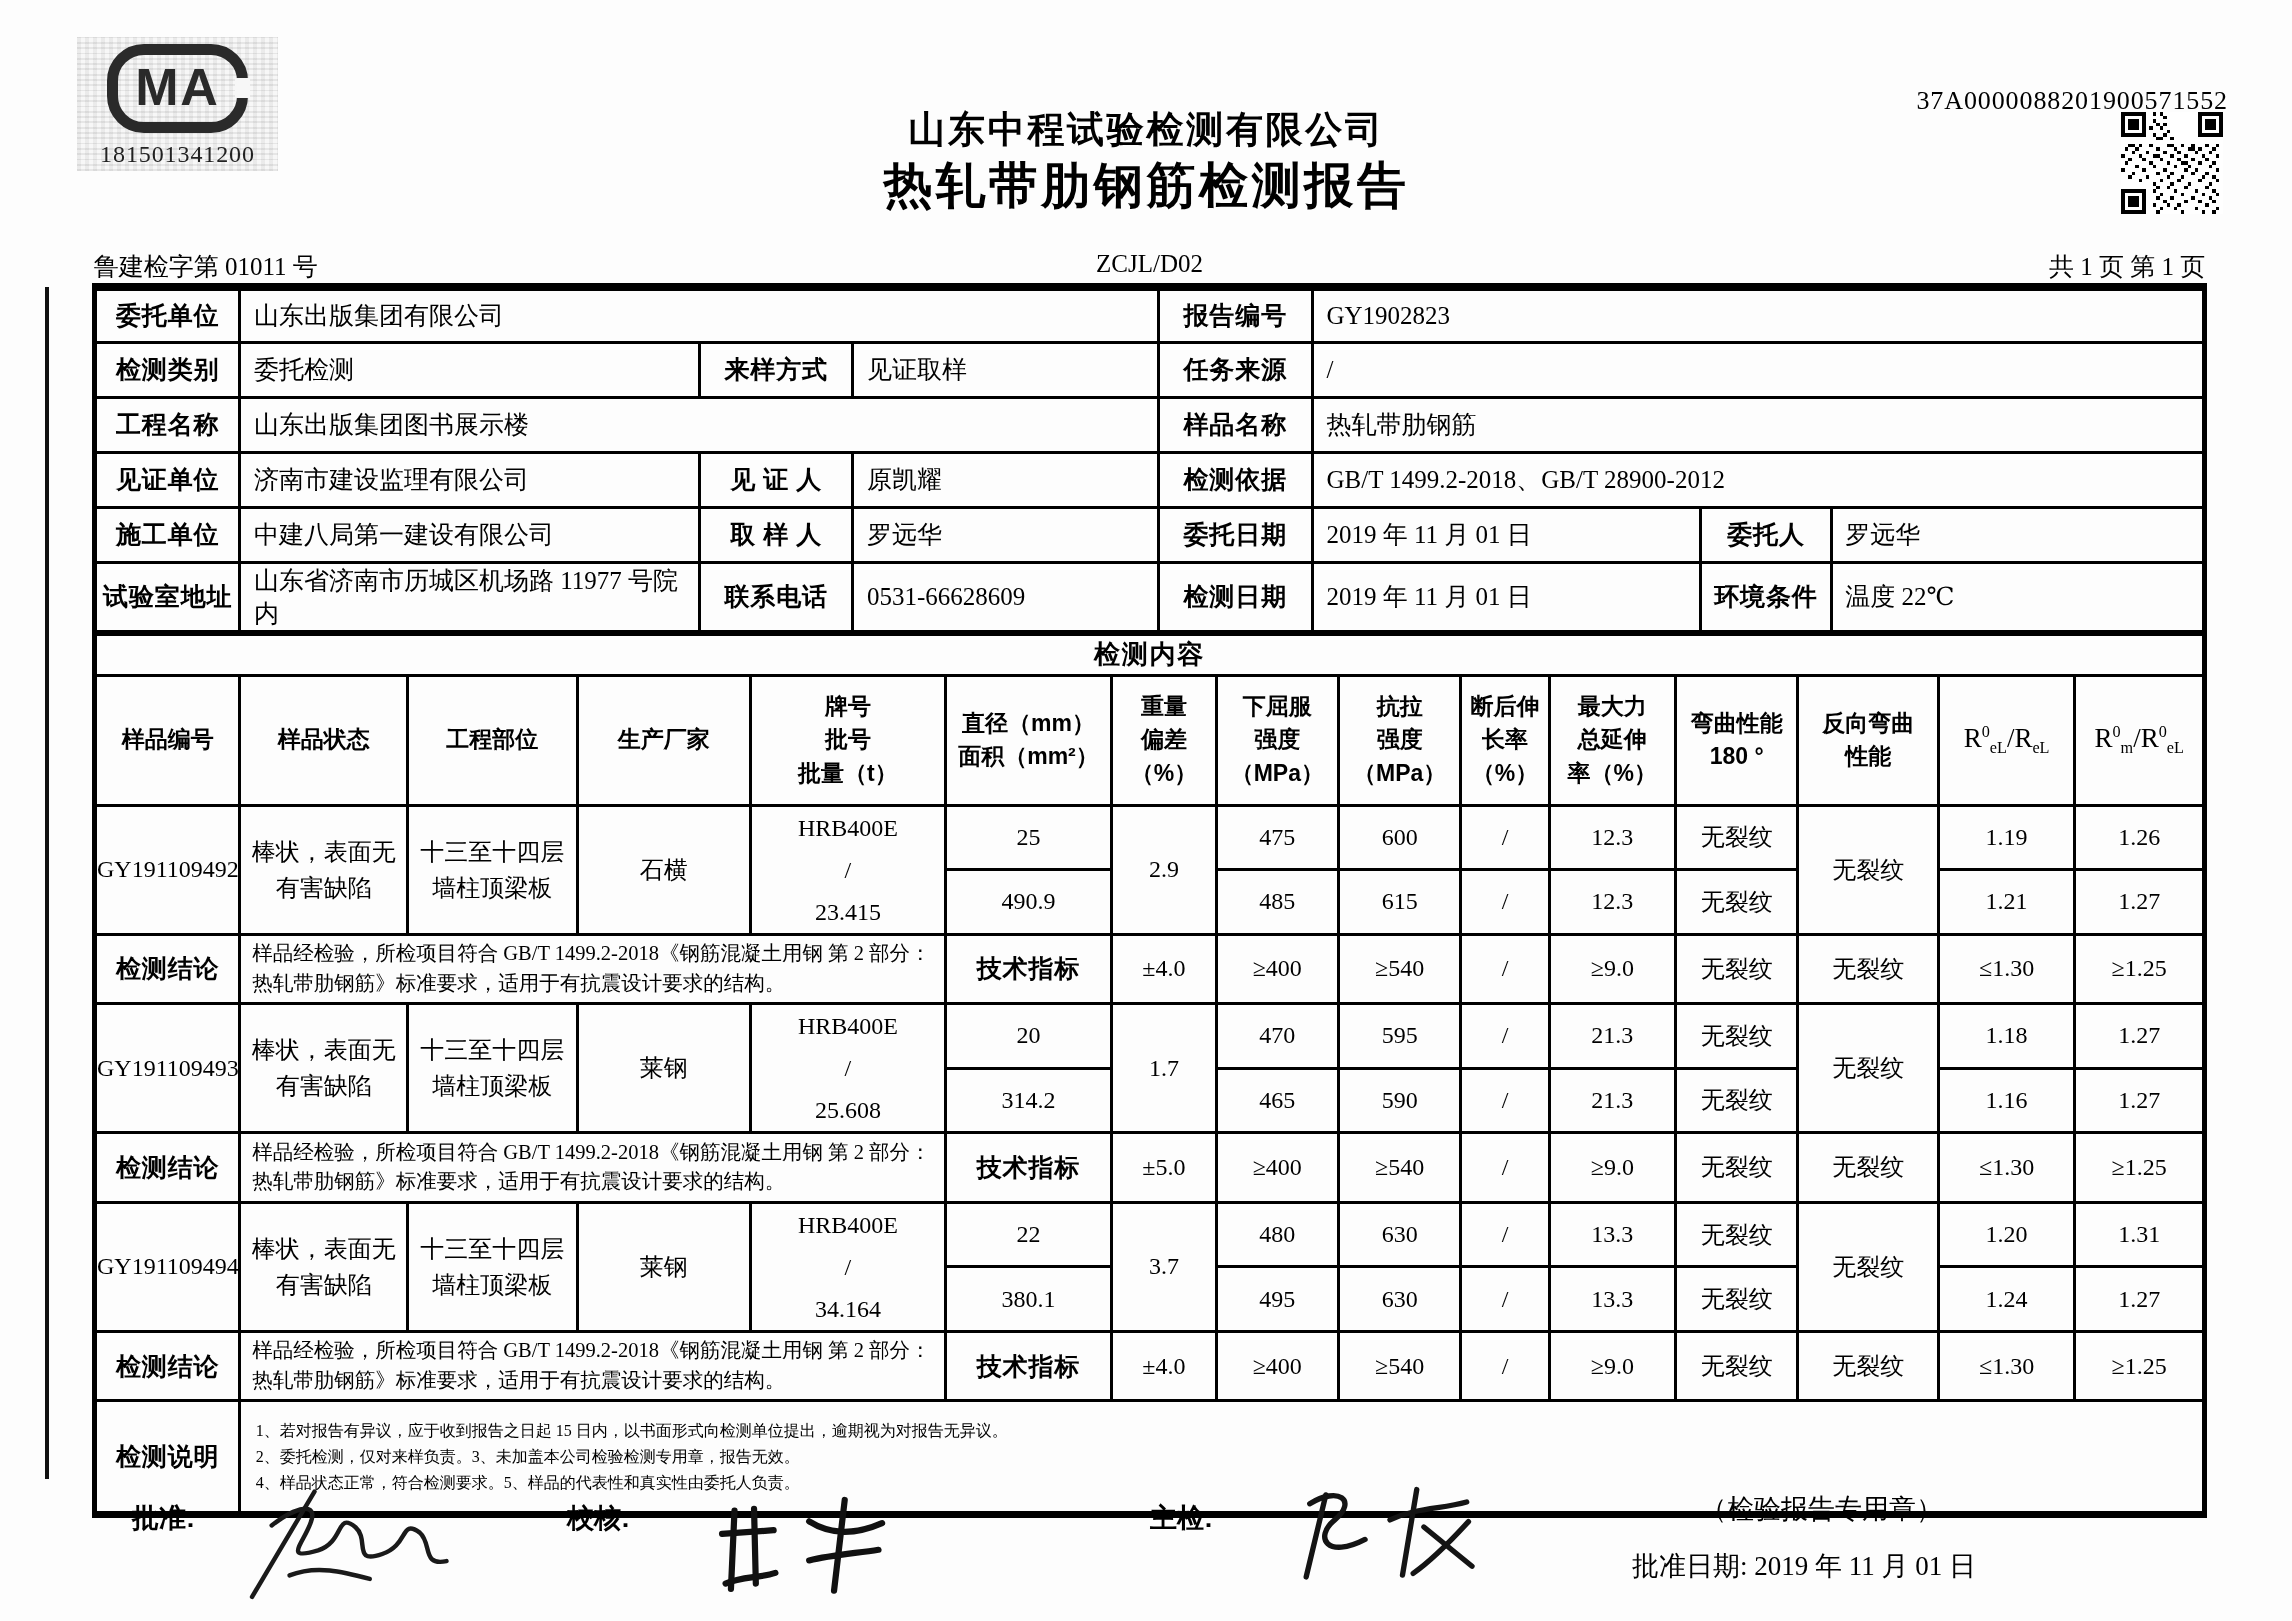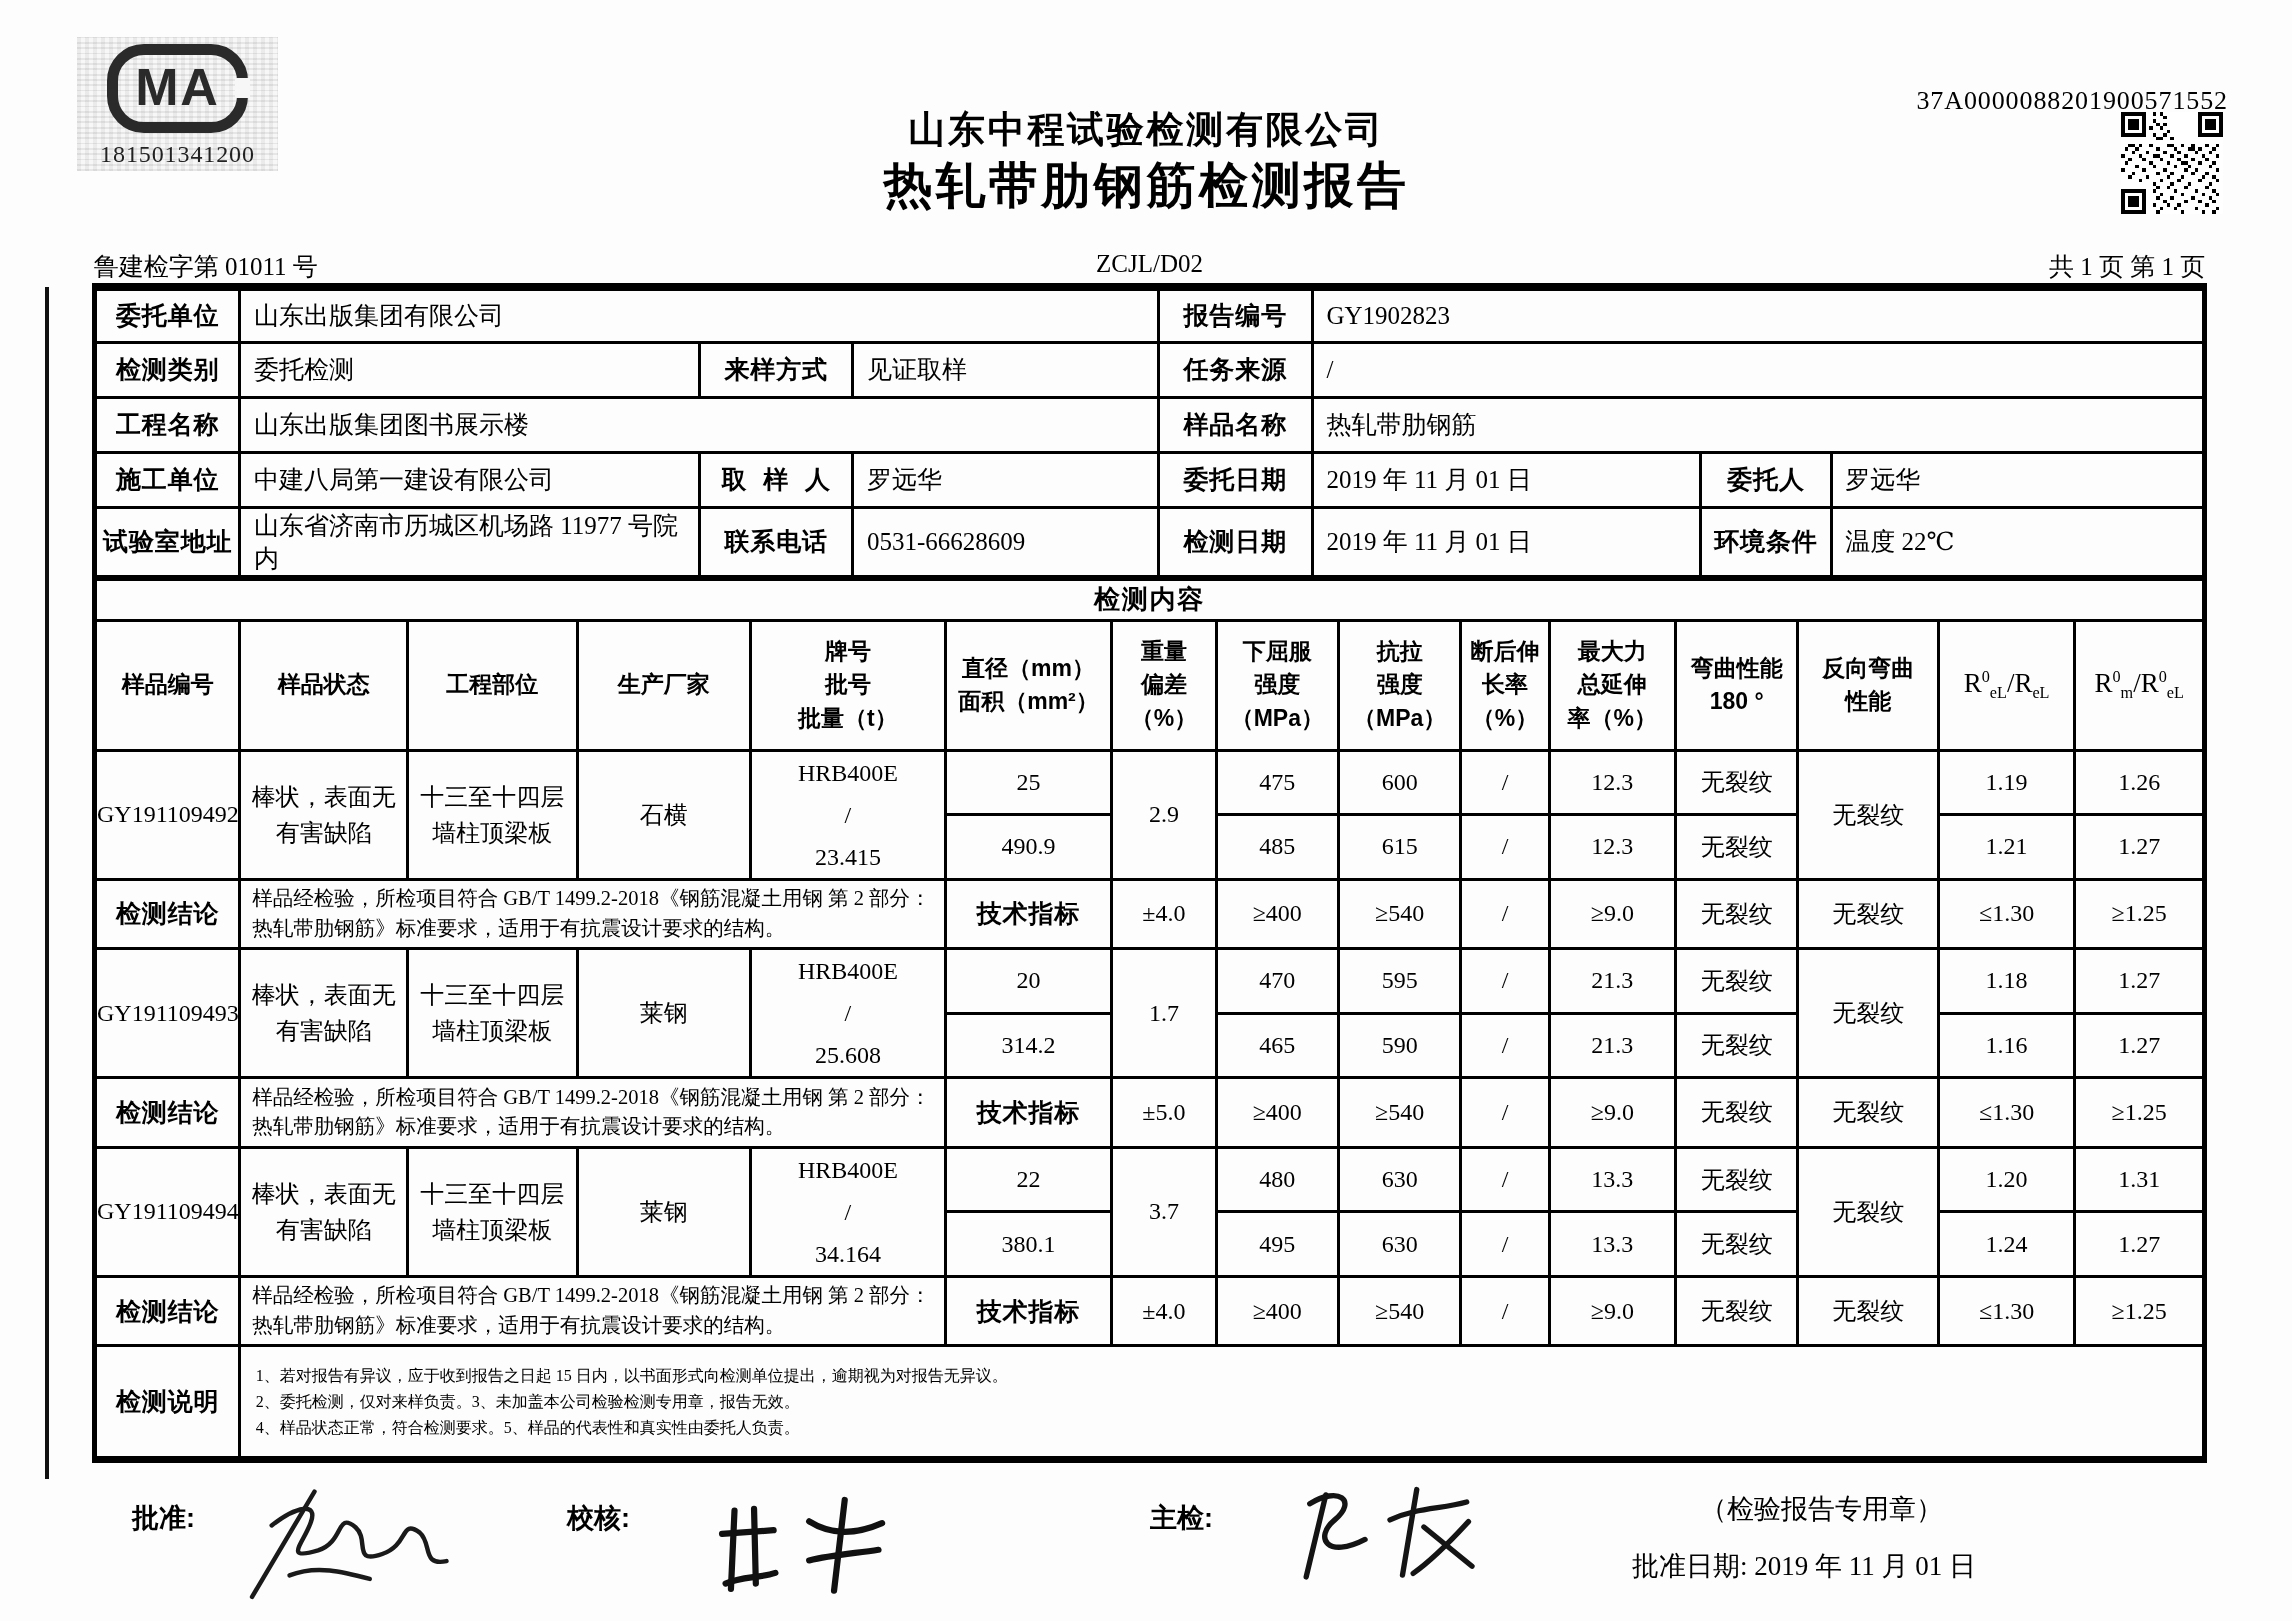--- a/index.html
+++ b/index.html
@@ -45,21 +45,21 @@
   .subhead .c { position:absolute; left:0; right:0; text-align:center; }
   .subhead .r { position:absolute; right:1.8px; }
 
   
   .tables { position:absolute; left:92px; top:283px; width:2115px; }
   table { border-collapse:collapse; table-layout:fixed; width:2115px; }
   td { border:3.6px solid #000; overflow:hidden; }
   .t-info { border-top:8px solid #000; border-left:5.3px solid #000; border-right:5.3px solid #000; }
   .t-main { border-left:5.3px solid #000; border-right:5.3px solid #000; border-bottom:7.1px solid #000; }
   .t-info tr { height:55px; }
-  .lbl { font-family:Liberation Mono, monospace; font-weight:bold;
+  .lbl { font-family:Liberation Serif, serif; font-weight:bold;
     font-size:25px; text-align:center; letter-spacing:0.9px; }
   .val { font-size:25px; text-align:left; padding:0 12.5px; }
 
   .band td { font-family:"Liberation Sans","DejaVu Sans",sans-serif; font-weight:bold;
     font-size:26px; text-align:center; height:41px; letter-spacing:1.8px; }
   .hdr td { font-family:"Liberation Sans","DejaVu Sans",sans-serif; font-weight:bold;
     font-size:23px; text-align:center; white-space:pre-line; line-height:1.45; height:130px; }
   .rx { font-family:"Liberation Serif","DejaVu Serif",serif; font-weight:normal; font-size:27px; }
   .rx sup { font-size:0.6em; vertical-align:super; }
   .rx sub { font-size:0.6em; vertical-align:sub; }
@@ -149,20 +149,28 @@
         <td class="lbl">来样方式</td>
         <td class="val">见证取样</td>
         <td class="lbl">任务来源</td>
         <td class="val" colspan="3">/</td>
       </tr>
       <tr>
         <td class="lbl">工程名称</td>
         <td class="val" colspan="3">山东出版集团图书展示楼</td>
         <td class="lbl">样品名称</td>
         <td class="val" colspan="3">热轧带肋钢筋</td>
+      </tr>
+      <tr>
+        <td class="lbl">见证单位</td>
+        <td class="val">济南市建设监理有限公司</td>
+        <td class="lbl">见 证 人</td>
+        <td class="val">原凯耀</td>
+        <td class="lbl">检测依据</td>
+        <td class="val" colspan="3">GB/T 1499.2-2018、GB/T 28900-2012</td>
       </tr>
       <tr>
         <td class="lbl">施工单位</td>
         <td class="val">中建八局第一建设有限公司</td>
         <td class="lbl">取 样 人</td>
         <td class="val">罗远华</td>
         <td class="lbl">委托日期</td>
         <td class="val">2019 年 11 月 01 日</td>
         <td class="lbl">委托人</td>
         <td class="val">罗远华</td>

